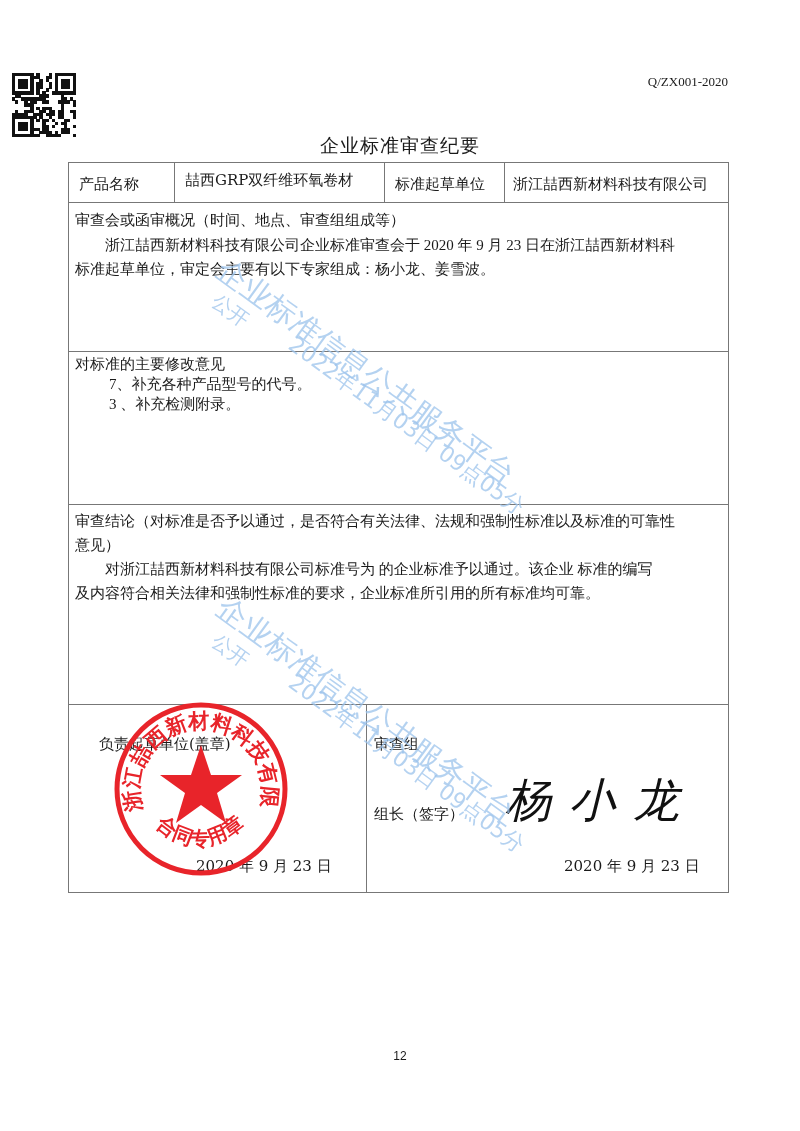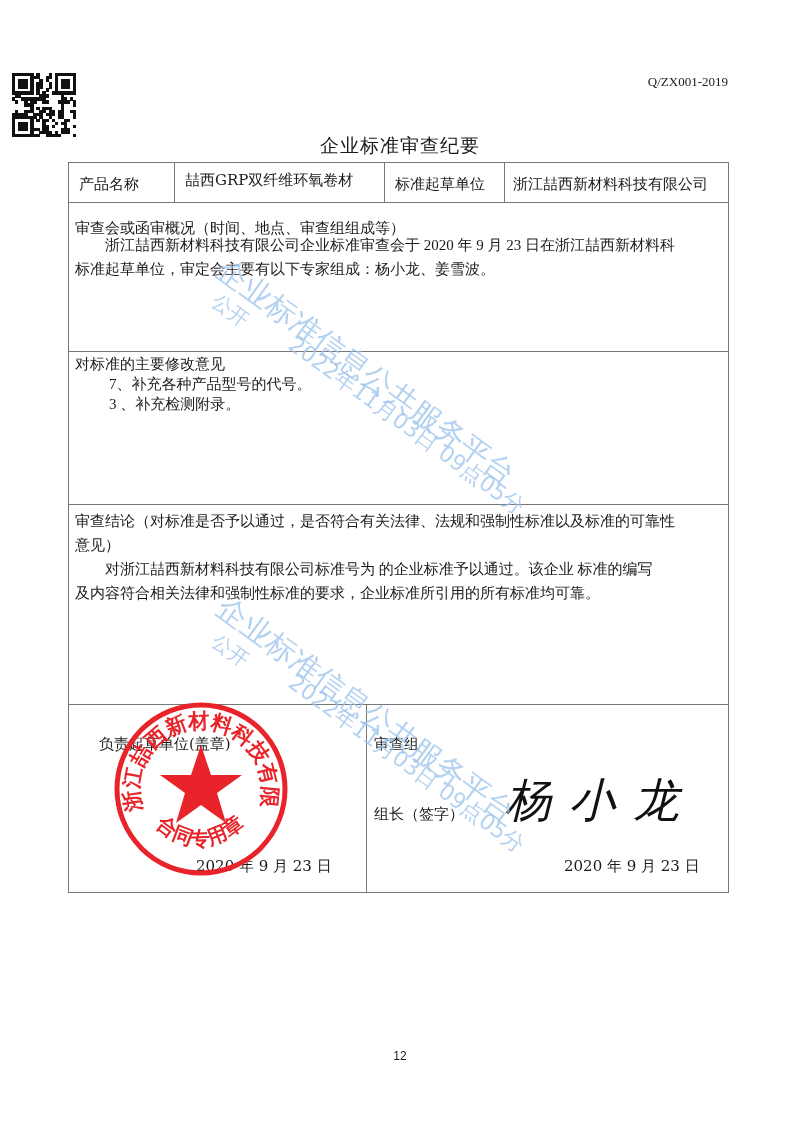--- a/index.html
+++ b/index.html
@@ -252,37 +252,37 @@
     <div class="cell" style="left: 21.3333px; top: 60.9524px; width: 3.34762px; height: 3.34762px;"></div>
     <div class="cell" style="left: 24.381px; top: 60.9524px; width: 3.34762px; height: 3.34762px;"></div>
     <div class="cell" style="left: 33.5238px; top: 60.9524px; width: 3.34762px; height: 3.34762px;"></div>
     <div class="cell" style="left: 36.5714px; top: 60.9524px; width: 3.34762px; height: 3.34762px;"></div>
     <div class="cell" style="left: 39.619px; top: 60.9524px; width: 3.34762px; height: 3.34762px;"></div>
     <div class="cell" style="left: 42.6667px; top: 60.9524px; width: 3.34762px; height: 3.34762px;"></div>
     <div class="cell" style="left: 45.7143px; top: 60.9524px; width: 3.34762px; height: 3.34762px;"></div>
     <div class="cell" style="left: 60.9524px; top: 60.9524px; width: 3.34762px; height: 3.34762px;"></div>
   </div>
 
-<div class="doc-code">Q/ZX001-2019</div>
+<div class="doc-code">Q/ZX001-2020</div>
 <div class="title">企业标准审查纪要</div>
 
 <div class="tbl">
 
   <div class="row" style="top:0;height:40px;">
     <div class="cell-v" style="left:0;width:105px;"></div>
     <div class="cell-v" style="left:105px;width:210px;"></div>
     <div class="cell-v" style="left:315px;width:120px;"></div>
     <span class="t" style="left:10px;top:12px;">产品名称</span>
     <span class="t" style="left:116px;top:8px;">喆西GRP双纤维环氧卷材</span>
     <span class="t" style="left:326px;top:12px;">标准起草单位</span>
     <span class="t" style="left:444px;top:12px;">浙江喆西新材料科技有限公司</span>
   </div>
 
   <div class="row" style="top:40px;height:149px;">
-    <span class="t" style="left:6px;top:16px;">审查会或函审概况（时间、地点、审查组组成等）</span>
+    <span class="t" style="left:6px;top:8px;">审查会或函审概况（时间、地点、审查组组成等）</span>
     <div class="para" style="left:6px;top:30px;width:650px;">
       <div style="text-indent:30px;white-space:nowrap;">浙江喆西新材料科技有限公司企业标准审查会于 2020 年 9 月 23 日在浙江喆西新材料科</div>
       <div style="white-space:nowrap;">标准起草单位，审定会主要有以下专家组成：杨小龙、姜雪波。</div>
     </div>
   </div>
 
   <div class="row" style="top:189px;height:153px;">
     <span class="t" style="left:6px;top:3px;">对标准的主要修改意见</span>
     <div class="para" style="left:40px;top:22px;line-height:20px;">
       <div>7、补充各种产品型号的代号。</div>

